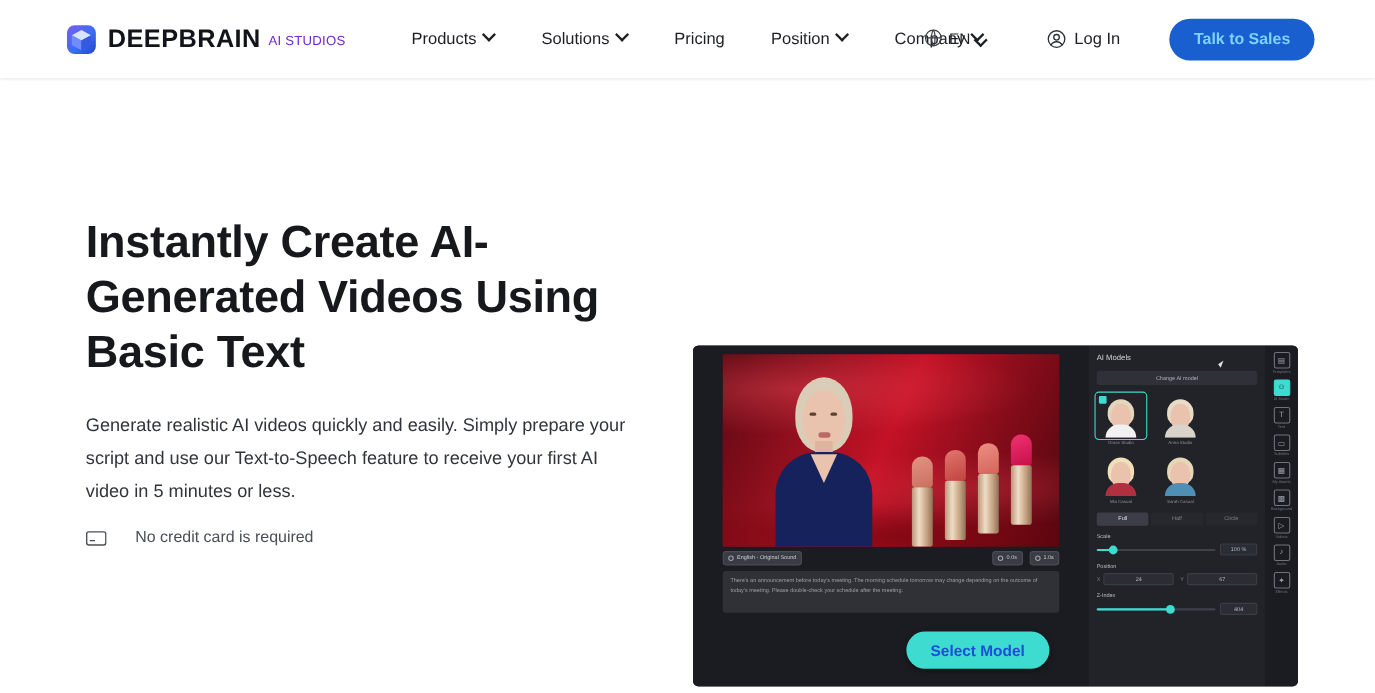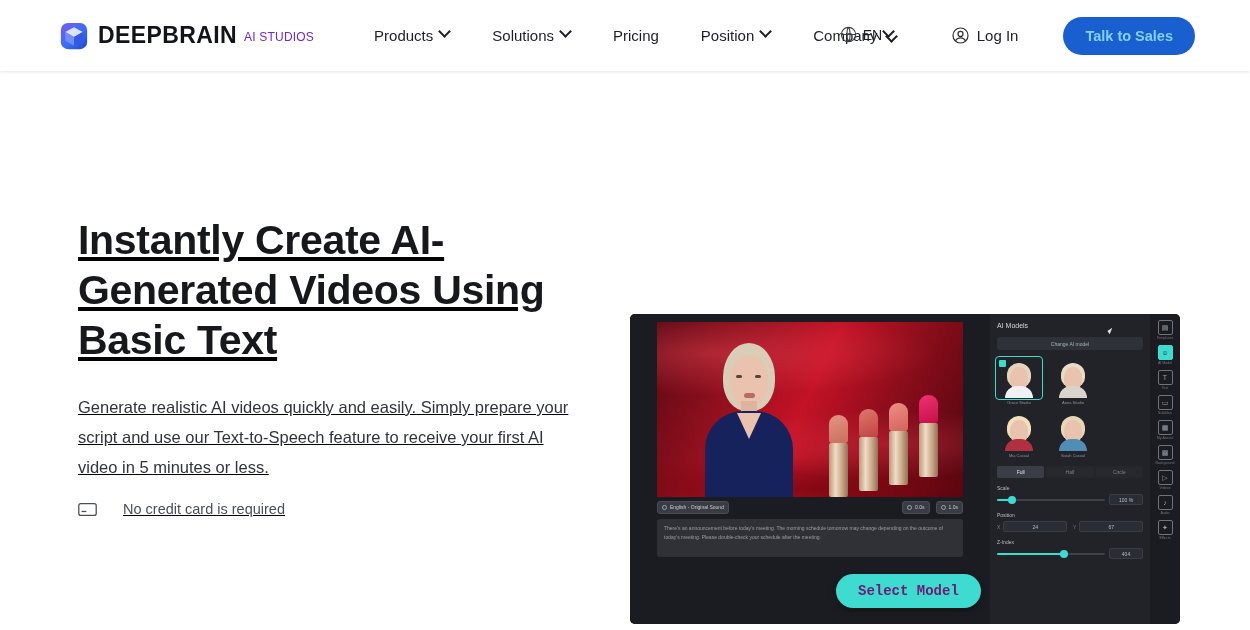--- a/index.html
+++ b/index.html
@@ -68,21 +68,21 @@
     border: none; cursor: pointer; white-space: nowrap;
     font-family: "Liberation Sans", sans-serif;
   }
 
   
   .hero {
     position: relative; width: 1250px; height: 559px;
     background: #ffffff;
   }
   .hero-left {
-    position: absolute; left: 78px; top: 144px; width: 520px; text-decoration: underline;
+    position: absolute; left: 78px; top: 124px; width: 520px;
   }
   .hero-title {
     font-size: 41px; font-weight: 700; line-height: 1.22;
     color: #17181c; letter-spacing: -0.3px;
   }
   .hero-sub {
     margin-top: 27px; font-size: 16.5px; line-height: 1.82;
     color: #31343b; width: 500px;
   }
   .btn-cta {
@@ -181,26 +181,26 @@
   .chip.dur { margin-left: 6px; }
 
   .script-box {
     position: absolute; left: 27px; top: 205px; width: 306px; height: 38px;
     background: #303137; border-radius: 3px; padding: 5px 7px;
   }
   .script-box p {
     font-size: 5px; line-height: 1.85; color: #9a9ea6;
   }
   .select-model {
-    position: absolute; left: 206px; top: 260px;
-    background: #3ddbd0; color: #701a75;
+    position: absolute; left: 194px; top: 260px;
+    background: #3ddbd0; color: #1d4ed8;
     font-size: 14px; font-weight: 700;
     padding: 9px 22px; border-radius: 18px;
     border: none; cursor: pointer; white-space: nowrap;
-    font-family: Liberation Mono, monospace;
+    font-family: Liberation Sans, sans-serif;
     box-shadow: 0 2px 6px rgba(0,0,0,.4);
   }
 
   
   .app-panel {
     width: 160px; background: #212329; position: relative;
     padding: 8px 7px 0 7px;
   }
   .panel-title { font-size: 7px; color: #d3d6dc; margin-bottom: 8px; }
   .change-btn {

